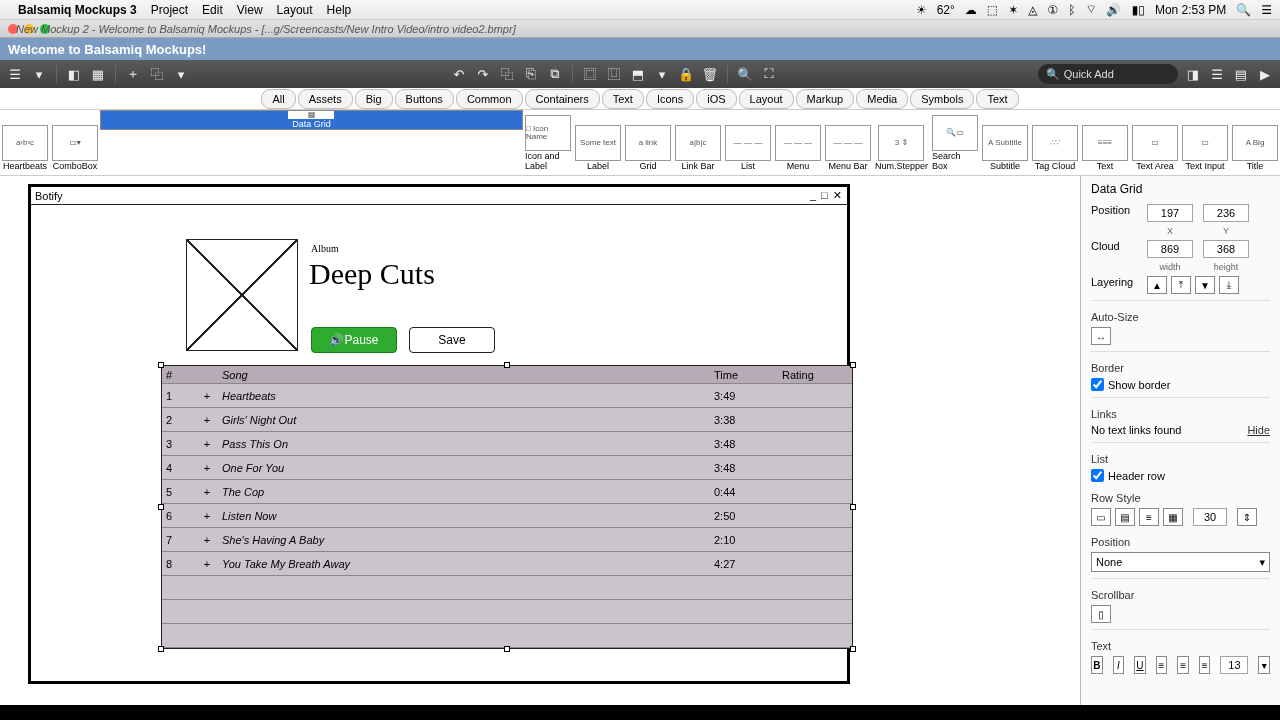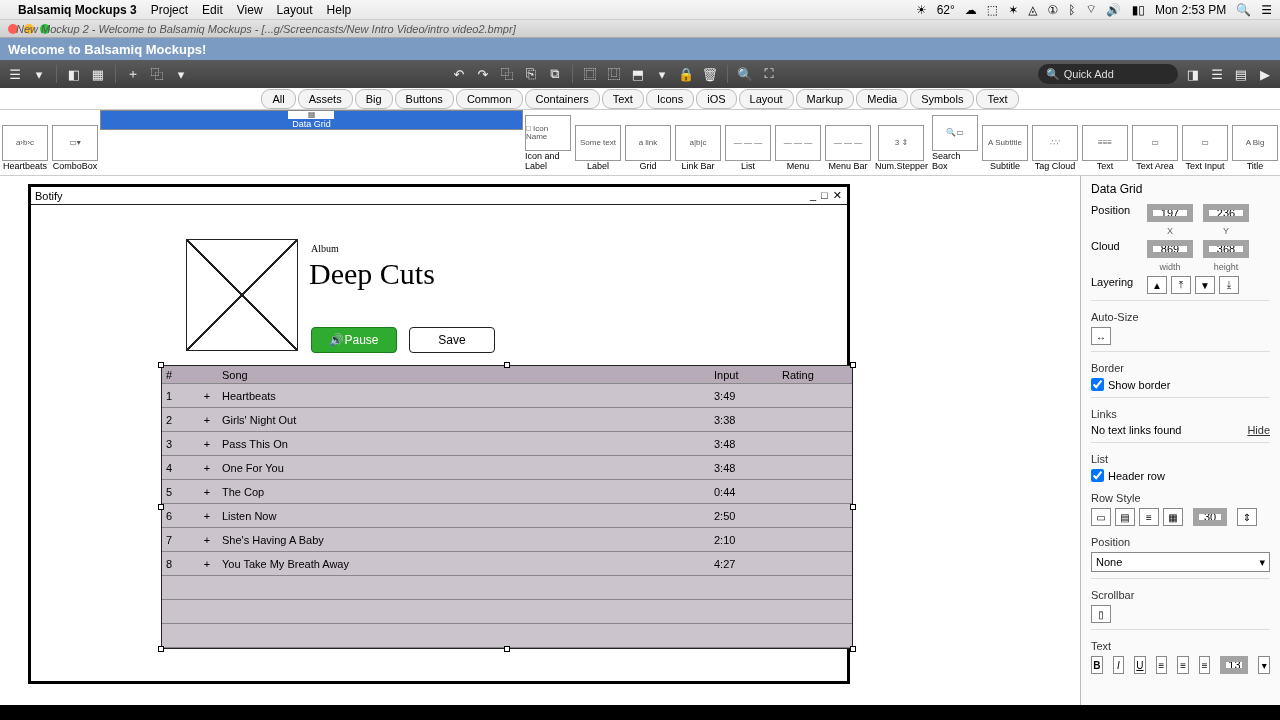--- a/index.html
+++ b/index.html
@@ -65,31 +65,31 @@
 .btn.pause { left: 280px; top: 140px; width: 86px; background: #2fab2f; color: #fff; border-color: #1c7a1c; }
 .btn.save { left: 378px; top: 140px; width: 86px; background: #fff; text-align: right; }
 
 
 .grid { position: absolute; left: 130px; top: 178px; width: 692px; border: 1px solid #222; background: #ccc4cc; font-family: "Comic Sans MS", cursive; font-size: 11px; }
 .handle { position: absolute; width: 6px; height: 6px; background: #fff; border: 1px solid #000; }
 .grid .row { display: flex; height: 24px; align-items: center; border-bottom: 1px solid #888; }
 .grid .hdr { background: #b6abb6; font-weight: normal; height: 18px; }
 .grid .c-num { width: 30px; padding-left: 4px; }
 .grid .c-plus { width: 30px; text-align: center; }
-.grid .c-song { flex: 1; }
+.grid .c-song { flex: 1; font-style: italic; }
 .grid .c-time { width: 68px; }
 .grid .c-rating { width: 70px; }
 .grid .filler { height: 24px; border-bottom: 1px solid #888; }
 
 
 .inspector { width: 200px; border-left: 1px solid #bbb; background: #fafafa; overflow-y: auto; font-size: 11px; padding: 6px 10px; }
 .inspector h4 { font-size: 12px; font-weight: 500; margin-bottom: 8px; }
 .iprow { display: flex; margin: 4px 0; gap: 10px; }
 .iprow .lab { width: 46px; }
-.nbox { width: 46px; height: 18px; border: 6px solid #a3a3a3; text-align: center; font-size: 11px; }
+.nbox { width: 46px; height: 18px; border: 1px solid #a3a3a3; text-align: center; font-size: 11px; }
 .sublab { font-size: 9px; color: #666; text-align: center; width: 46px; }
 .secthdr { font-size: 11px; margin-top: 10px; margin-bottom: 4px; color: #333; }
 .hr { border-top: 1px solid #ddd; margin: 6px 0; }
 .layerbtns, .rowstylebtns, .alignbtns { display: flex; gap: 4px; }
 .sq { width: 20px; height: 18px; border: 1px solid #888; background: #fff; display: flex; align-items: center; justify-content: center; font-size: 10px; cursor: pointer; }
 .chk { display: flex; align-items: center; gap: 4px; }
 .sel { width: 100%; height: 20px; border: 1px solid #888; background: #fff; display: flex; align-items: center; padding: 0 4px; justify-content: space-between; }
 .hide { float: right; text-decoration: underline; color: #333; cursor: pointer; }
 .boldbtn { font-weight: bold; } .italbtn { font-style: italic; } .underbtn { text-decoration: underline; }
 
@@ -298,21 +298,21 @@
         <div class="grid" id="grid">
           <div class="handle" style="left:-4px;top:-4px"></div>
           <div class="handle" style="right:-4px;top:-4px"></div>
           <div class="handle" style="left:50%;top:-4px;margin-left:-3px"></div>
           <div class="handle" style="left:-4px;top:50%;margin-top:-3px"></div>
           <div class="handle" style="right:-4px;top:50%;margin-top:-3px"></div>
         <div class="row hdr">
                 <div class="c-num">#</div>
                 <div class="c-plus"></div>
                 <div class="c-song">Song</div>
-                <div class="c-time">Input</div>
+                <div class="c-time">Time</div>
                 <div class="c-rating">Rating</div>
               </div>
               <div class="row">
                 <div class="c-num">1</div>
                 <div class="c-plus">+</div>
                 <div class="c-song">Heartbeats</div>
                 <div class="c-time">3:49</div>
                 <div class="c-rating"></div>
               </div>
               <div class="row">

